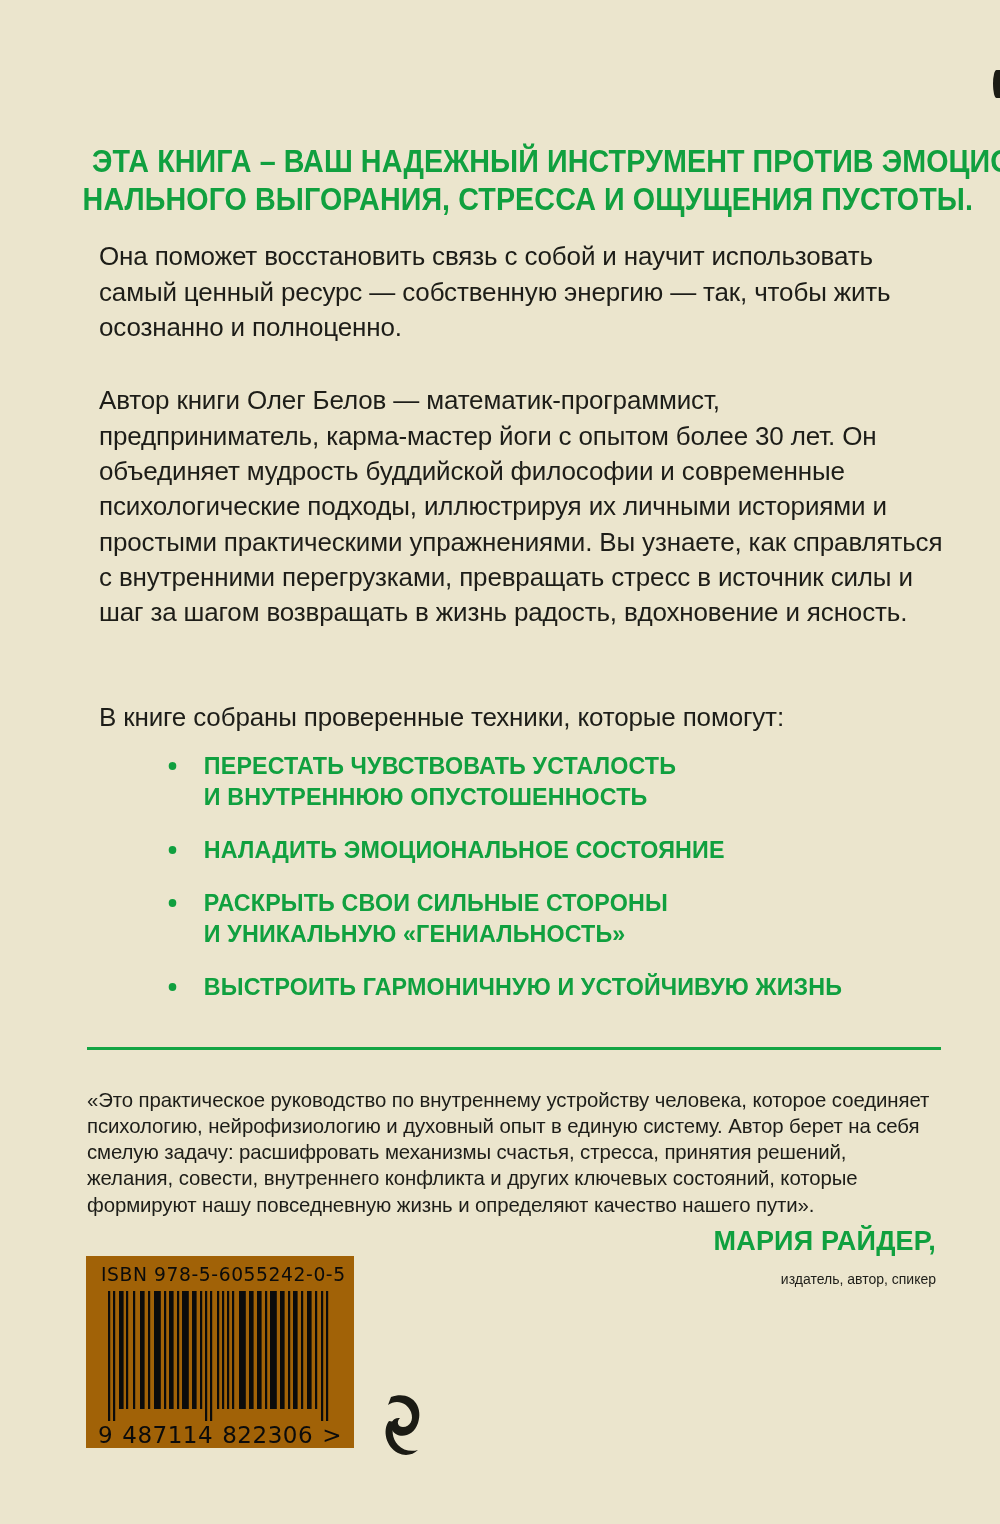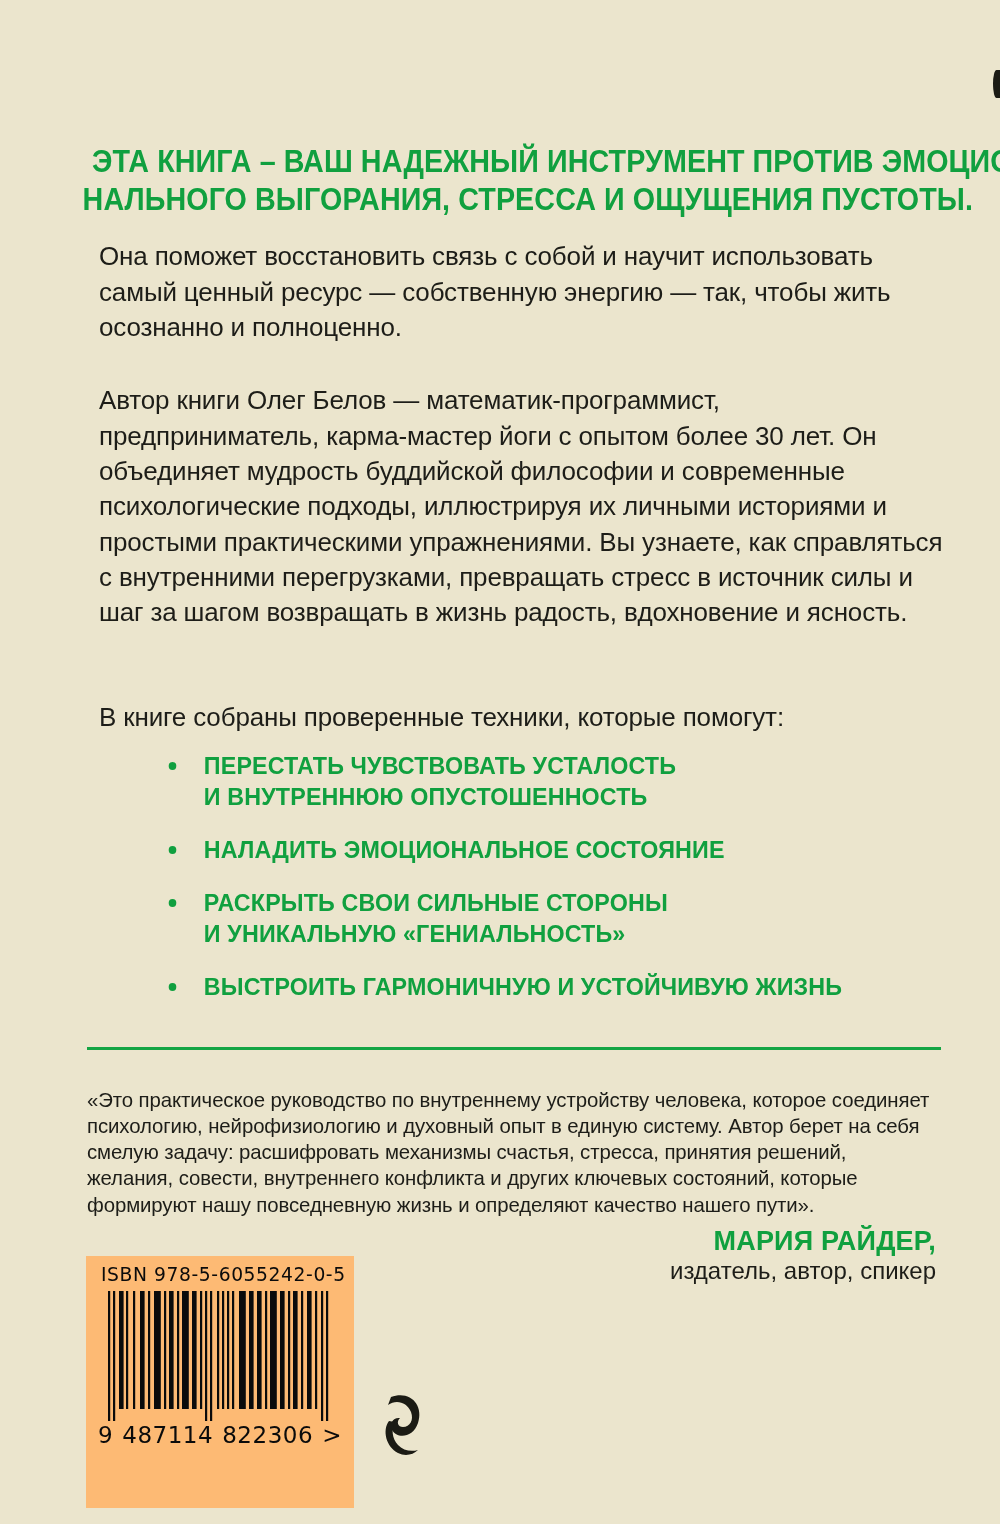--- a/index.html
+++ b/index.html
@@ -140,33 +140,33 @@
     color: #10a03f;
     font-family: "Liberation Sans Narrow", "Liberation Sans", sans-serif;
     font-weight: bold;
     font-size: 27px;
     letter-spacing: 0.2px;
     line-height: 26px;
   }
   #attribution .attr-role {
     display: block;
     color: #1d1d18;
-    font-size: 24px;
+    font-size: 14px;
     line-height: 27px;
-    margin-top: 3px;
+    margin-top: 12px;
   }
 
   
   #barcode-block {
     position: absolute;
     left: 86px;
     top: 1256px;
     width: 268px;
-    height: 252px;
-    background: #fdba74;
+    height: 192px;
+    background: #a16207;
     box-sizing: border-box;
     padding: 7px 10px 6px 10px;
   }
   #barcode-block .isbn-text {
     font-family: "DejaVu Sans", sans-serif;
     font-size: 19.5px;
     letter-spacing: 0.6px;
     color: #0b0b0b;
     text-align: center;
     white-space: nowrap;

